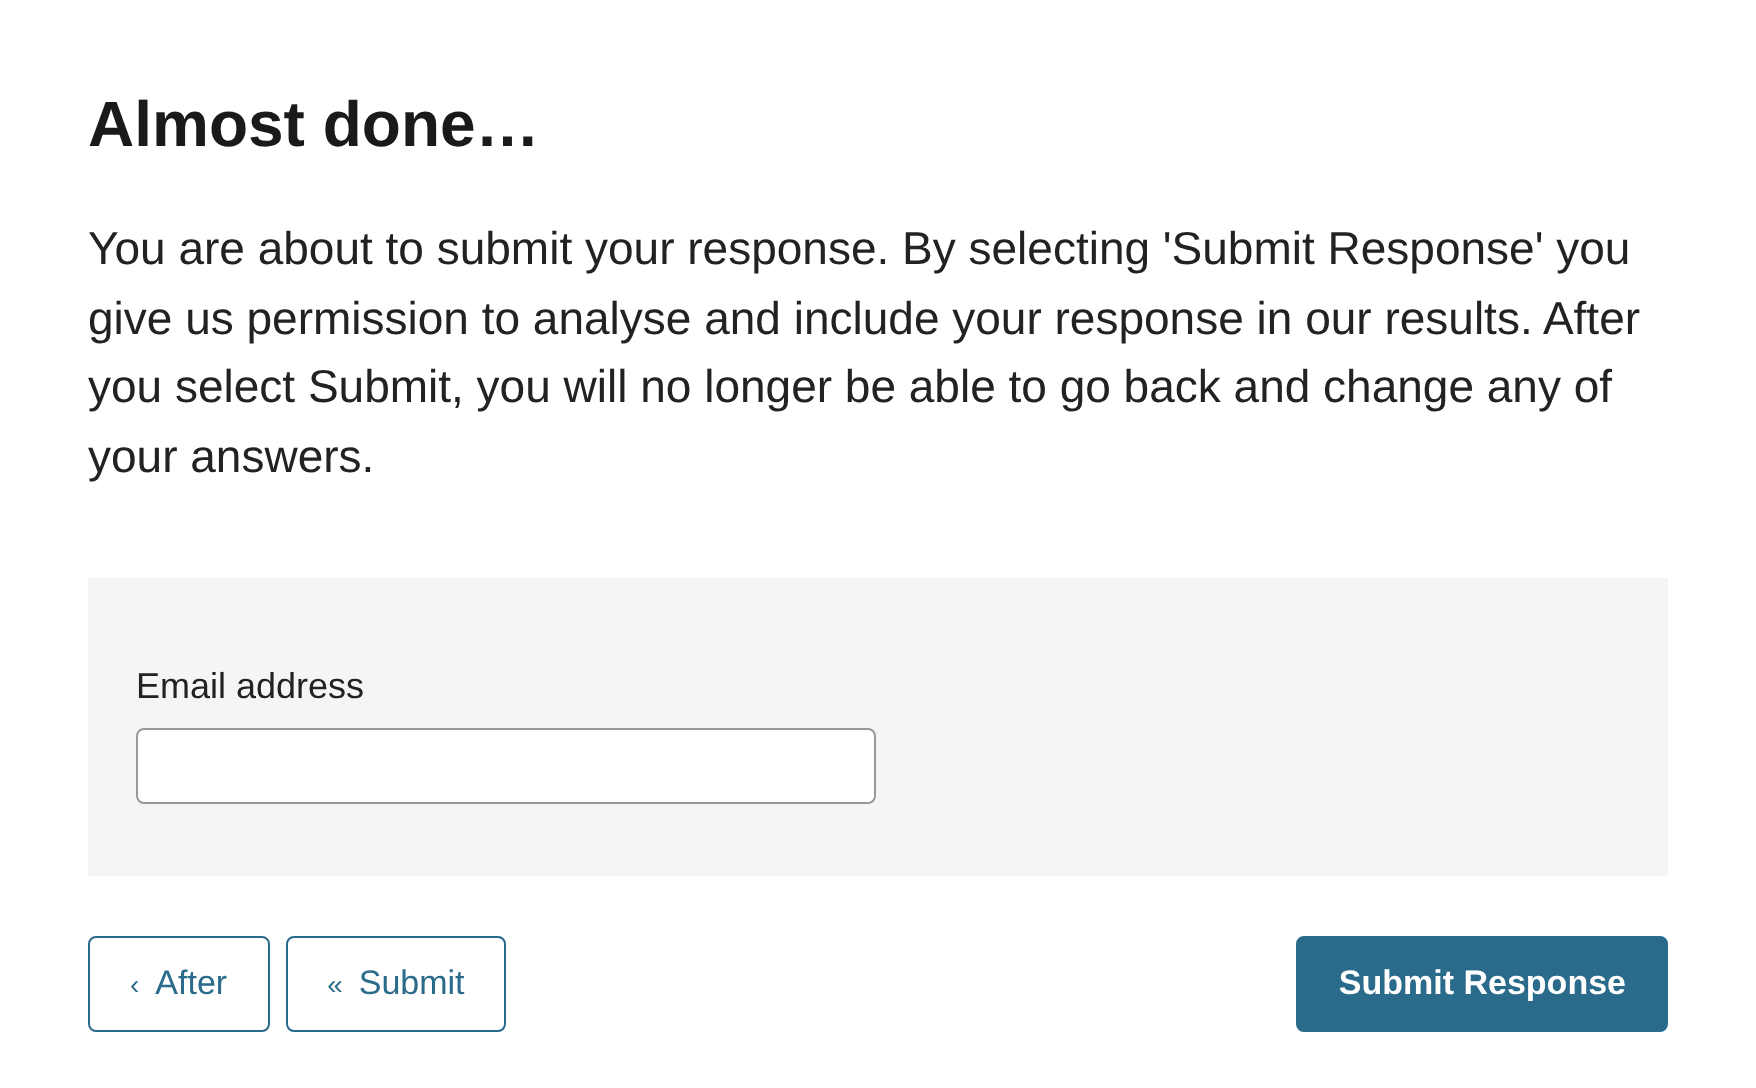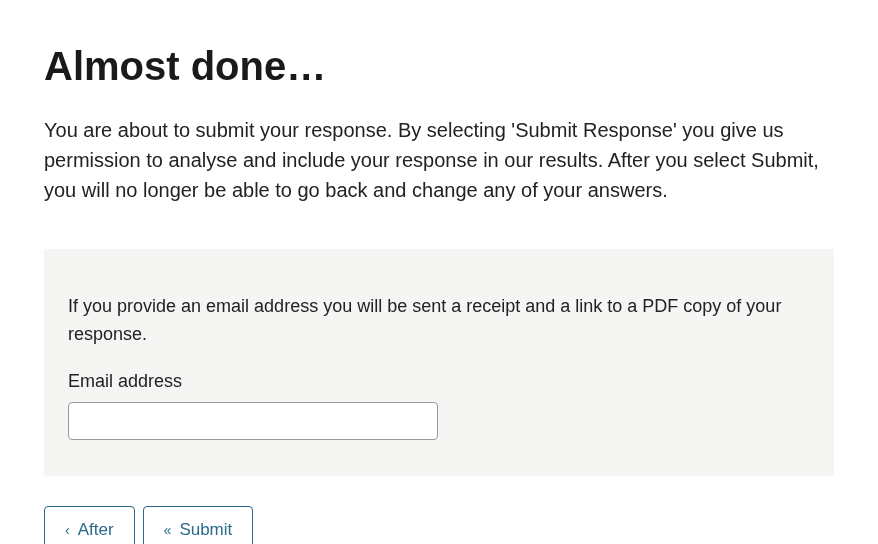--- a/index.html
+++ b/index.html
@@ -8,27 +8,27 @@
       padding: 0;
     }
     body {
       font-family: 'Segoe UI', 'Helvetica Neue', Arial, sans-serif;
       color: #1a1a1a;
       background: #ffffff;
       padding: 44px;
       width: 878px;
     }
     .page-title {
-      font-size: 40px;
+      font-size: 32px;
       font-weight: 600;
       margin-bottom: 26px;
       color: #1a1a1a;
     }
     .intro-text {
-      font-size: 20px;
+      font-size: 23px;
       line-height: 1.5;
       color: #222;
       margin-bottom: 44px;
       max-width: 805px;
       margin-top: 19px;
     }
     .email-panel {
       background: #f5f5f4;
       padding: 44px 24px 36px 24px;
       margin-bottom: 30px;
@@ -94,29 +94,31 @@
     }
   </style>
 </head>
 <body>
 
 <h1 class="page-title">Almost done…</h1>
 
 <p class="intro-text">You are about to submit your response. By selecting 'Submit Response' you give us permission to analyse and include your response in our results. After you select Submit, you will no longer be able to go back and change any of your answers.</p>
 
 <div class="email-panel">
-  <p class="email-help">If you provide an email address you will be sent a receipt and a link to a PDF copy of your response.</p>
   <label class="email-label" for="email-input">Email address</label>
   <input type="text" id="email-input" class="email-input" value="" style="">
 </div>
 
 <div class="button-row">
   <div class="left-buttons">
     <button class="btn btn-outline">
       <span class="icon">‹</span>
       <span>After</span>
     </button>
     <button class="btn btn-outline">
       <span class="icon">«</span>
       <span>Submit</span>
     </button>
   </div>
+  <button class="btn btn-primary">
+    <span>Submit Response</span>
+  </button>
 </div>
 
 </body></html>

